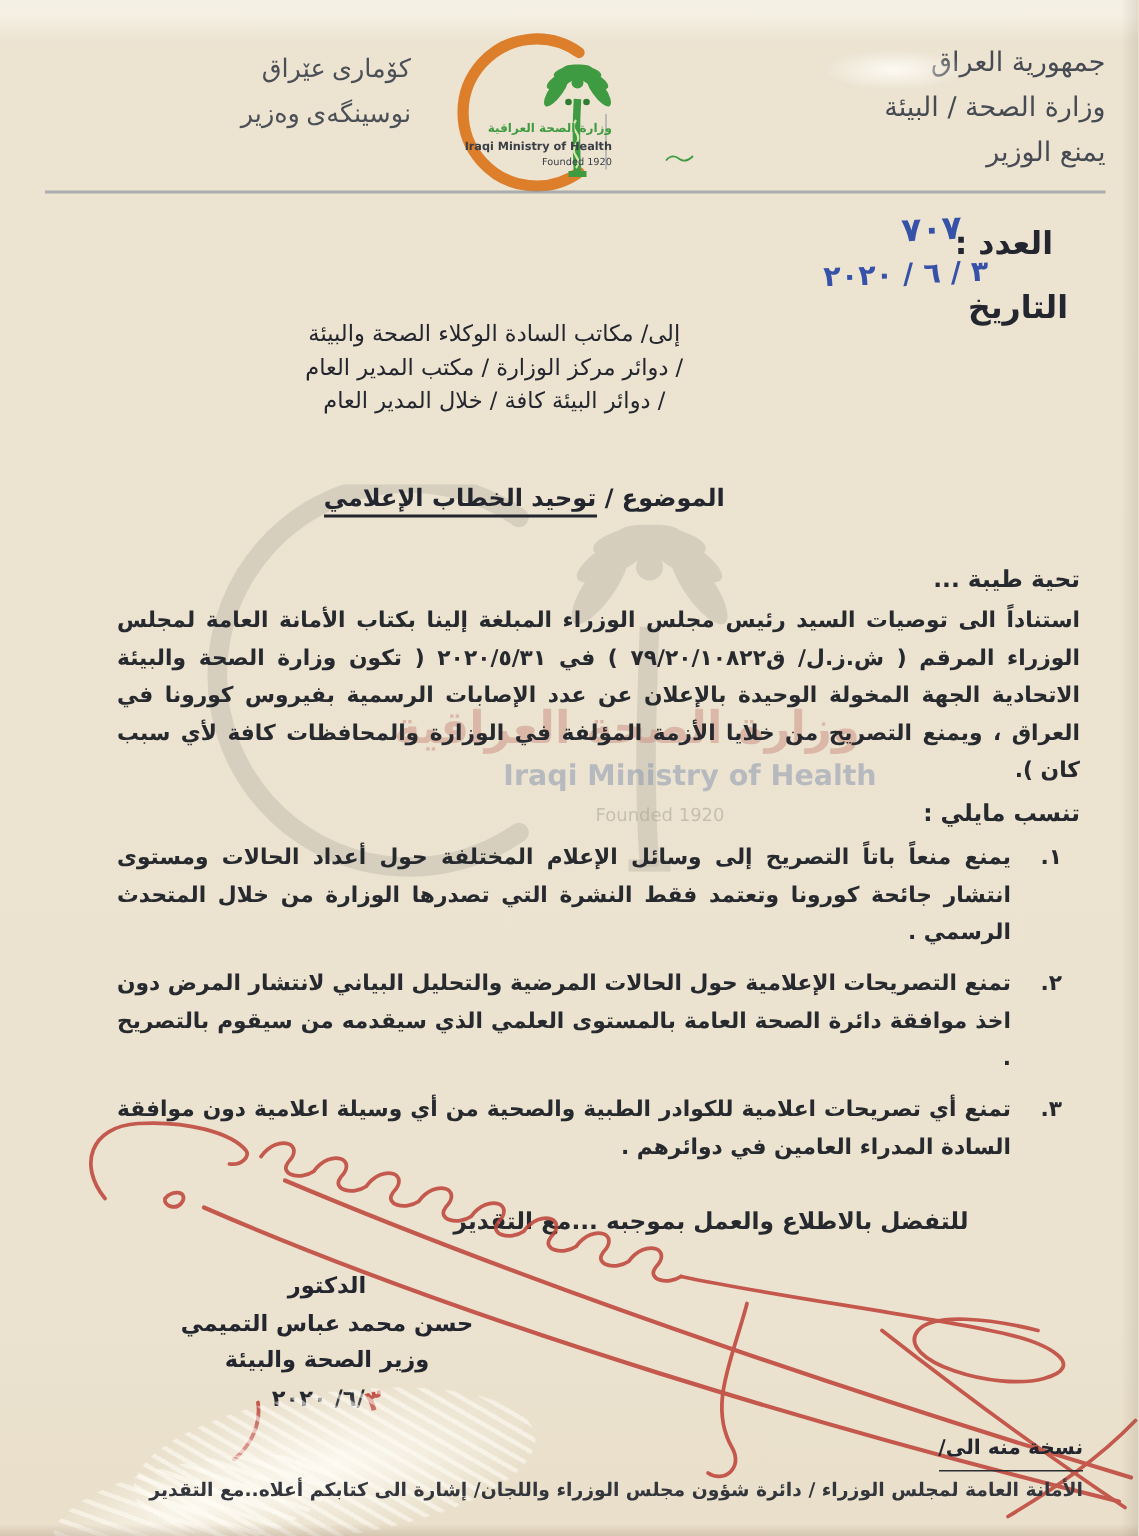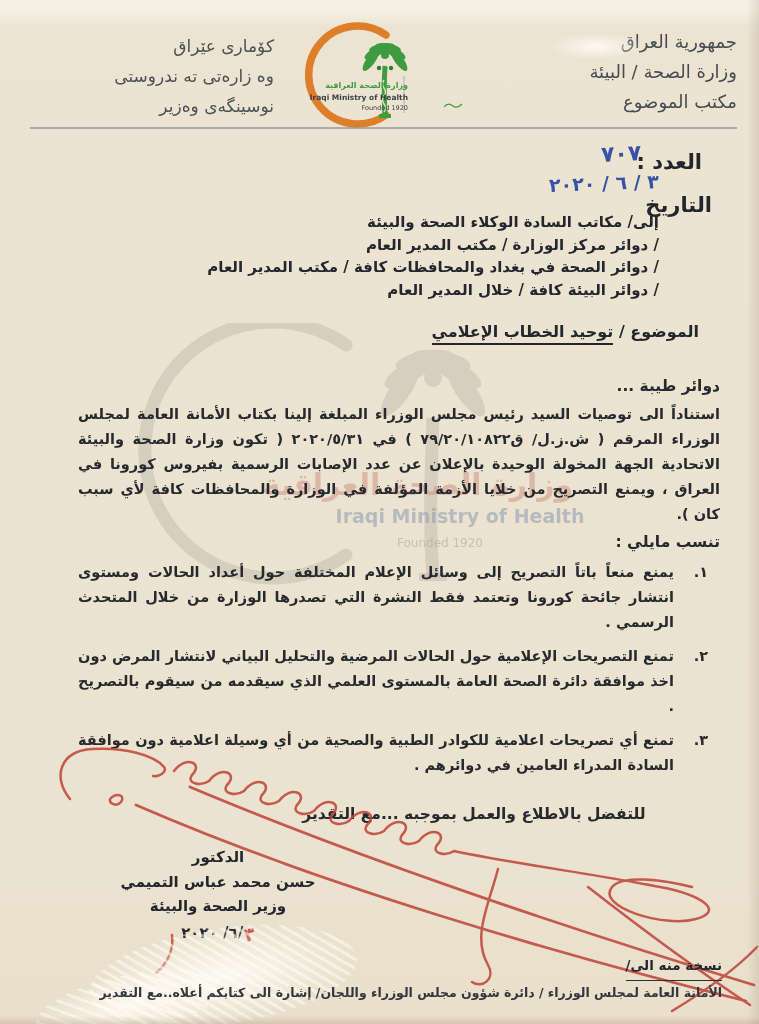--- a/index.html
+++ b/index.html
@@ -14,36 +14,36 @@
     background:linear-gradient(90deg,rgba(0,0,0,0),rgba(118,104,84,.16));}
   .bottom-shade{position:absolute;bottom:0;left:0;width:100%;height:8px;
     background:linear-gradient(0deg,rgba(140,110,90,.22),rgba(0,0,0,0));}
   .smudge{position:absolute;left:548px;top:33px;width:96px;height:27px;border-radius:50%;
     background:radial-gradient(ellipse at center,rgba(253,251,245,.95),rgba(253,251,245,0) 72%);filter:blur(1px);}
 
   
   .hdr-ar{position:absolute;top:27px;right:22px;width:222px;text-align:right;
     font-size:18px;line-height:30px;color:#464b53;font-weight:500;letter-spacing:0;}
   .hdr-ku{position:absolute;top:31px;left:28px;width:246px;text-align:right;
-    font-size:17px;line-height:30px;color:#4b5057;}
+    font-size:17px;line-height:30px;color:#4b5057;font-family:Liberation Serif, serif;}
   .logo-box{position:absolute;left:298px;top:18px;width:176px;height:112px;}
   .rule{position:absolute;top:127px;left:30px;right:22px;height:2px;background:#8f969f;opacity:.7;}
 
   
   .meta-label{position:absolute;font-weight:700;font-size:21px;color:#23262e;}
   .num-label{top:150px;right:57px;}
   .date-label{top:193px;right:47px;}
   .hand-blue{position:absolute;color:#3552a8;font-weight:700;}
   .num-value{top:141px;right:118px;font-size:22px;letter-spacing:7px;transform:rotate(-3deg);}
   .date-value{top:172px;right:100px;font-size:19px;letter-spacing:2px;transform:rotate(-2deg);}
 
   
   .recipients{position:absolute;top:211px;left:0;right:0;padding-right:100px;
-    font-weight:700;font-size:15px;line-height:22.5px;color:#23262e;}
-  .subject{position:absolute;top:322px;left:0;right:60px;text-align:right;
+    text-align:center;font-weight:400;font-size:15px;line-height:22.5px;color:#23262e;}
+  .subject{position:absolute;top:322px;left:0;right:60px;text-align:center;
     font-weight:700;font-size:16px;color:#23262e;}
   .subject .u{border-bottom:2px solid #23262e;padding-bottom:2px;}
 
   
   .bodycol{position:absolute;top:374px;right:39px;left:78px;font-size:14.5px;
     font-weight:700;color:#26292e;line-height:25px;}
   .greeting{margin:0 0 3px 0;font-size:15.5px;}
   .para{text-align:justify;margin:0 0 3px 0;}
   .directive{margin:0 0 5px 0;font-size:15.5px;}
   .oli{display:flex;gap:8px;padding-right:12px;margin-bottom:9px;}
@@ -102,25 +102,24 @@
     </g>
     <path d="M315,255 C311,200 313,150 315,95" fill="none" stroke="#b7b1a3" stroke-width="13" opacity="0.40"></path>
     <text x="300" y="172" font-size="30" font-weight="bold" fill="#cd9486" opacity="0.55" text-anchor="middle">وزارة الصحة العراقية</text>
     <text x="342" y="200" font-size="19" font-weight="bold" fill="#93a0b4" opacity="0.60" text-anchor="middle">Iraqi Ministry of Health</text>
     <text x="322" y="224" font-size="12" fill="#aaa494" opacity="0.55" text-anchor="middle">Founded 1920</text>
   </svg>
 
   <div class="hdr-ar">
     <div>جمهورية العراق</div>
     <div>وزارة الصحة / البيئة</div>
-    <div>مكتب الموضوع</div>
+    <div>يمنع الوزير</div>
   </div>
   <div class="hdr-ku">
     <div>کۆماری عێراق</div>
-    <div>وه زارەتی ته ندروستی</div>
     <div>نوسینگەی وەزیر</div>
   </div>
 
   <div class="logo-box">
     <svg viewBox="0 0 176 112" width="176" height="112">
       <path d="M88,17 A49,49 0 1 0 88,97" fill="none" stroke="#dd7e2a" stroke-width="7.5" stroke-linecap="round"></path>
       <g fill="#3f9b41">
         <ellipse cx="73" cy="42" rx="13" ry="4.5" transform="rotate(-55 73 42)"></ellipse>
         <ellipse cx="78" cy="34" rx="13" ry="4.5" transform="rotate(-30 78 34)"></ellipse>
         <ellipse cx="84" cy="30" rx="13" ry="4.5" transform="rotate(-10 84 30)"></ellipse>
@@ -146,31 +145,30 @@
   <div class="rule"></div>
 
   <div class="meta-label num-label">العدد :</div>
   <div class="hand-blue num-value">٧٠٧</div>
   <div class="meta-label date-label">التاريخ</div>
   <div class="hand-blue date-value">٣ / ٦ / ٢٠٢٠</div>
 
   <div class="recipients">
     <div>إلى/ مكاتب السادة الوكلاء الصحة والبيئة</div>
     <div>/ دوائر مركز الوزارة / مكتب المدير العام</div>
-    <div>/ دوائر الصحة في بغداد والمحافظات كافة / مكتب المدير العام</div>
     <div>/ دوائر البيئة كافة / خلال المدير العام</div>
   </div>
 
   <div class="subject">
     <span>الموضوع / </span>
     <span class="u">توحيد الخطاب الإعلامي</span>
   </div>
 
   <div class="bodycol">
-    <div class="greeting">دوائر طيبة ...</div>
+    <div class="greeting">تحية طيبة ...</div>
     <div class="para">استناداً الى توصيات السيد رئيس مجلس الوزراء المبلغة إلينا بكتاب الأمانة العامة لمجلس الوزراء المرقم ( ش.ز.ل/ ق٧٩/٢٠/١٠٨٢٢ ) في ٢٠٢٠/٥/٣١ ( تكون وزارة الصحة والبيئة الاتحادية الجهة المخولة الوحيدة بالإعلان عن عدد الإصابات الرسمية بفيروس كورونا في العراق ، ويمنع التصريح من خلايا الأزمة المؤلفة في الوزارة والمحافظات كافة لأي سبب كان ).</div>
     <div class="directive">تنسب مايلي :</div>
     <div class="oli">
       <span class="num">١.</span>
       <span class="txt">يمنع منعاً باتاً التصريح إلى وسائل الإعلام المختلفة حول أعداد الحالات ومستوى انتشار جائحة كورونا وتعتمد فقط النشرة التي تصدرها الوزارة من خلال المتحدث الرسمي .</span>
     </div>
     <div class="oli">
       <span class="num">٢.</span>
       <span class="txt">تمنع التصريحات الإعلامية حول الحالات المرضية والتحليل البياني لانتشار المرض دون اخذ موافقة دائرة الصحة العامة بالمستوى العلمي الذي سيقدمه من سيقوم بالتصريح .</span>
     </div>

